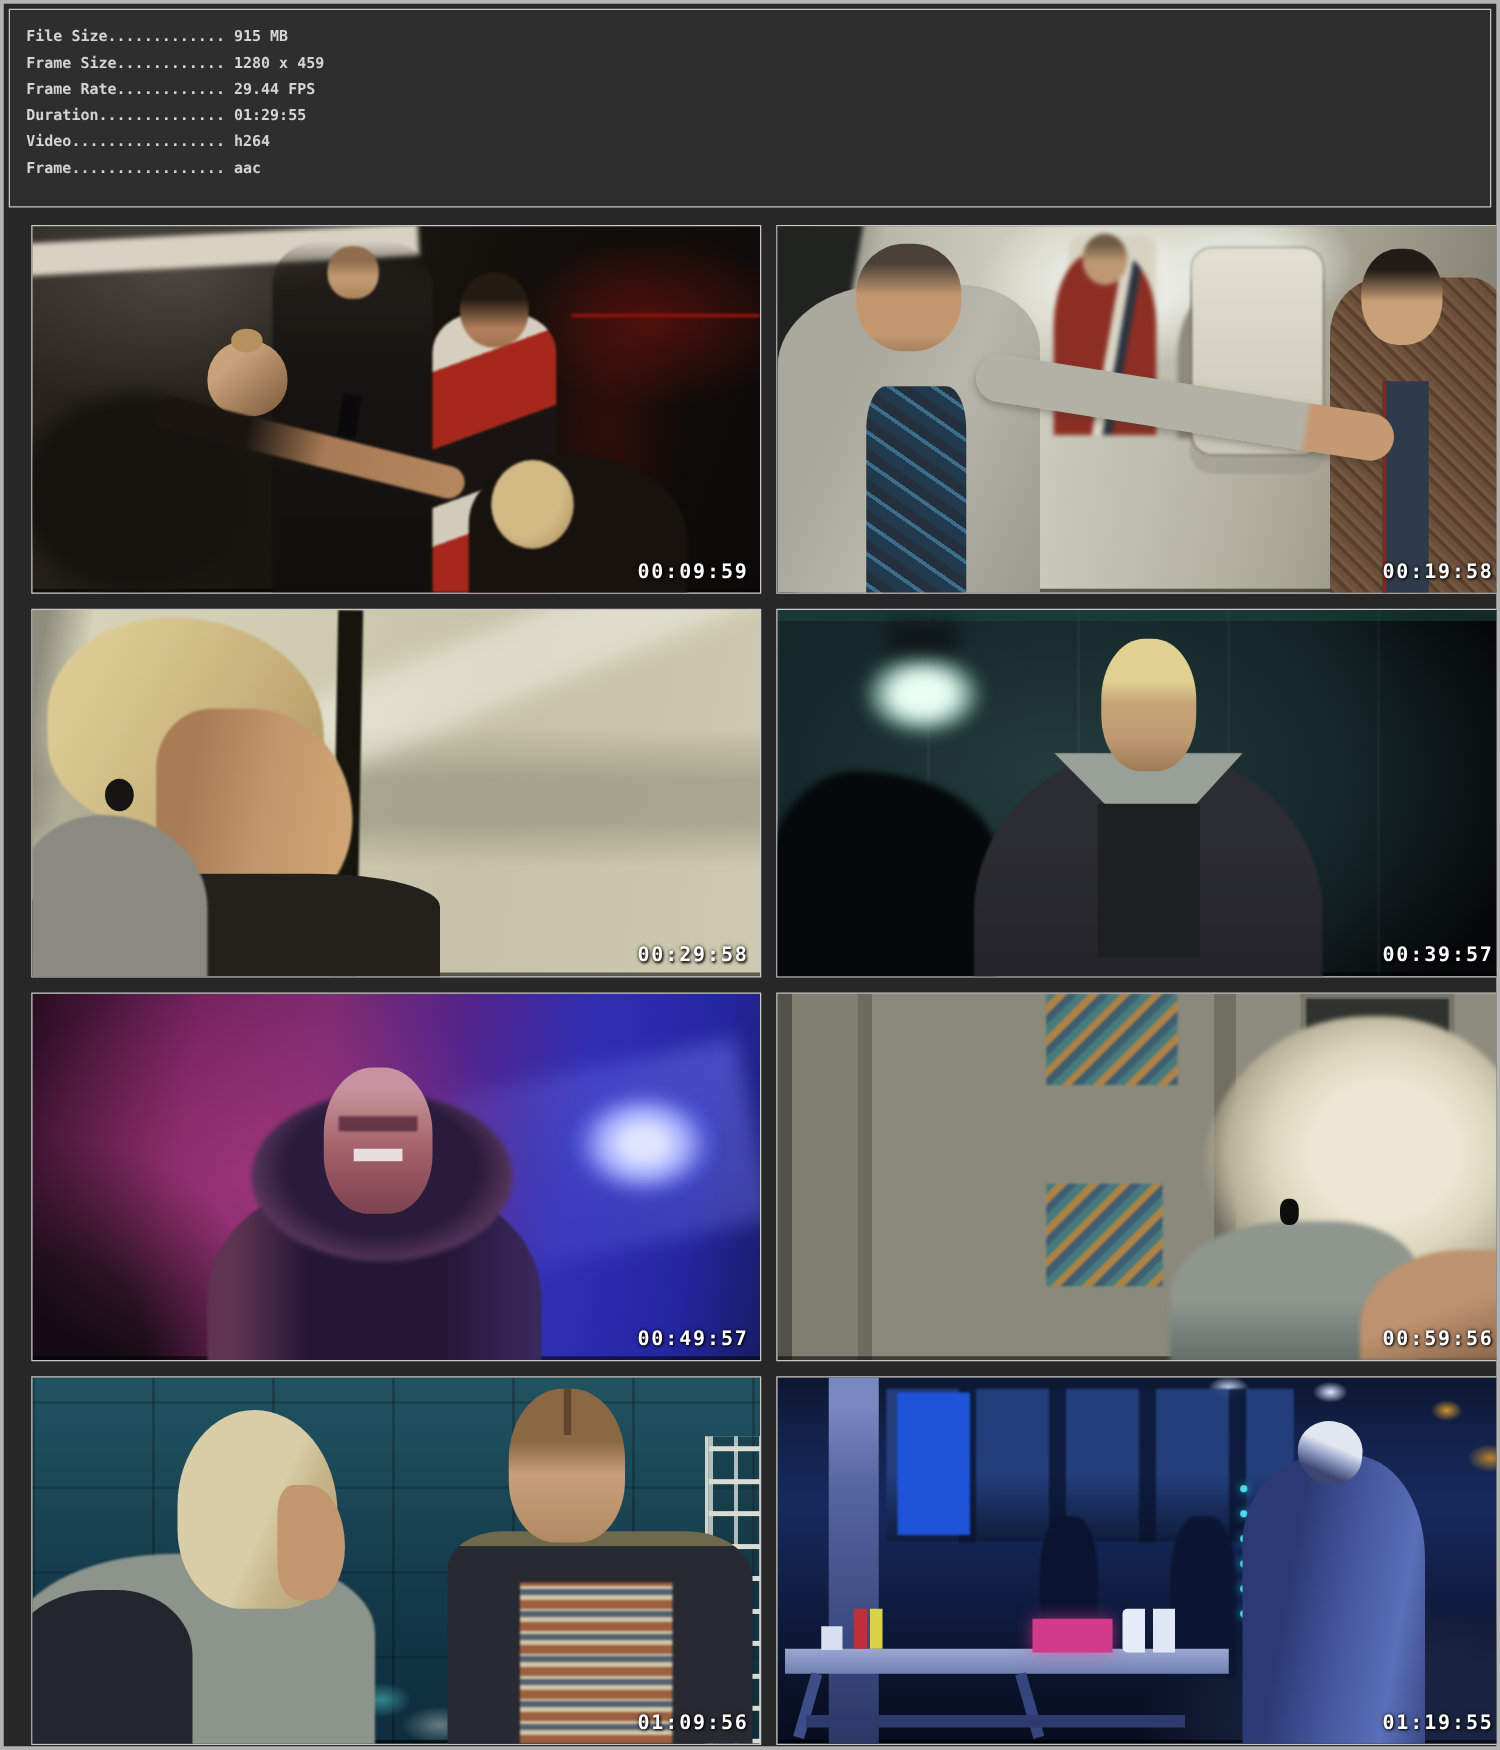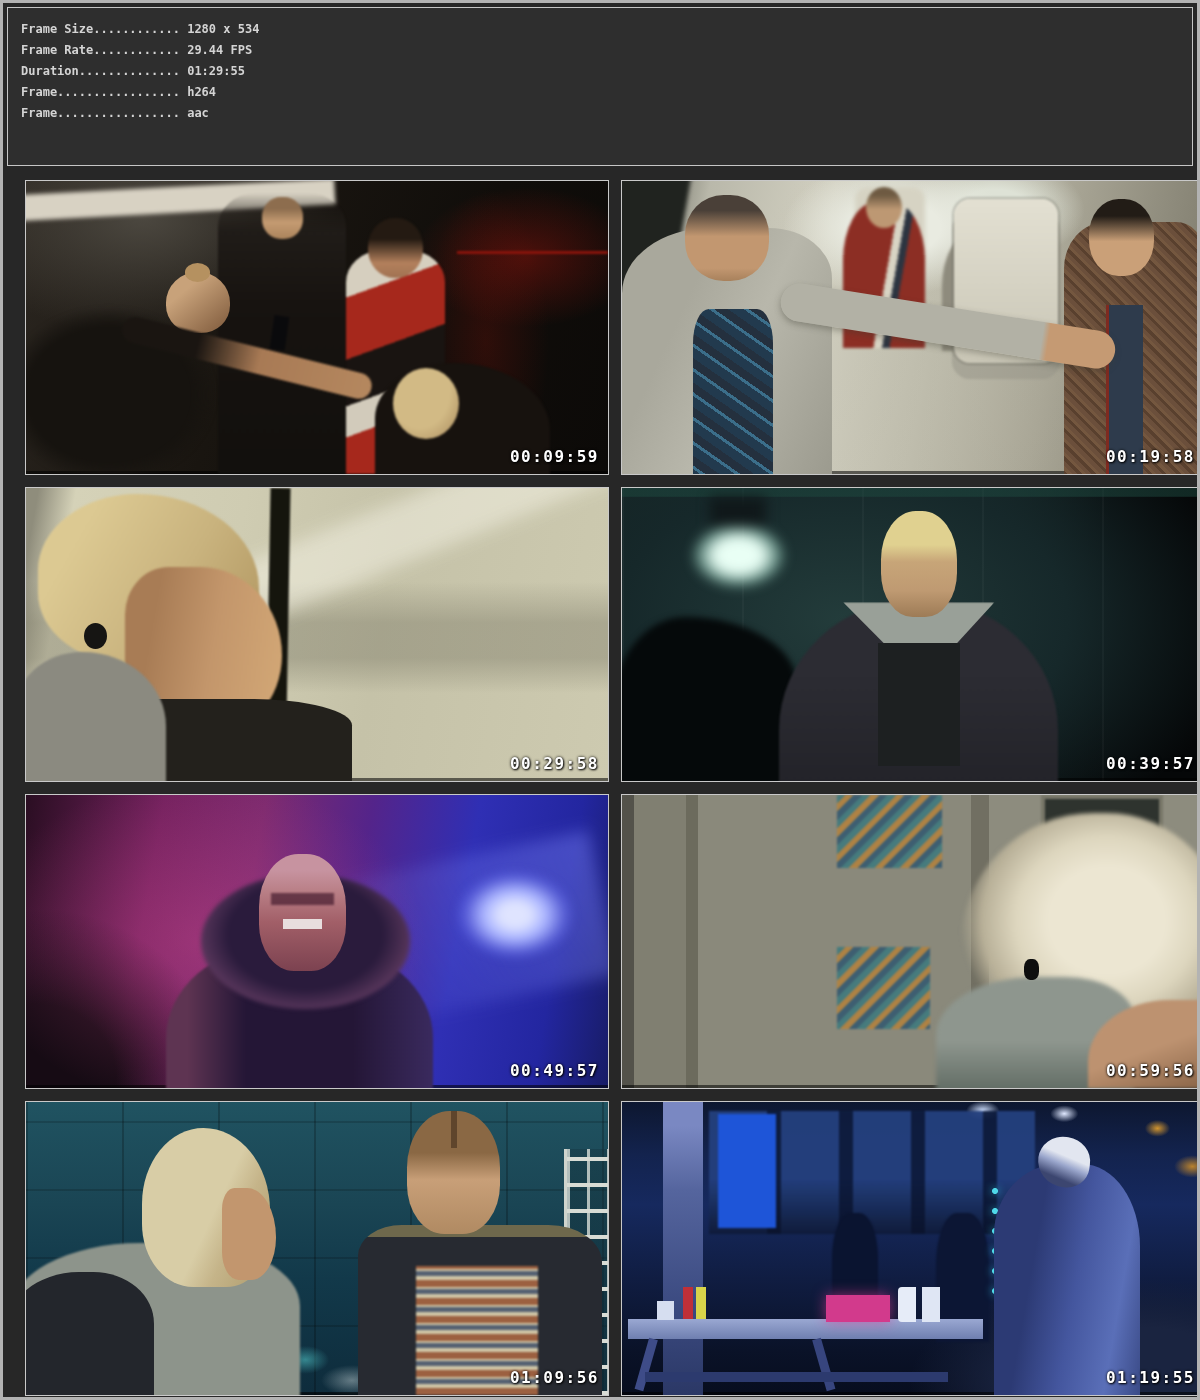--- a/index.html
+++ b/index.html
@@ -241,24 +241,25 @@
   .t8-head{left:71.5%;top:12%;width:9%;height:17%;border-radius:50% 50% 45% 55%;
       transform:rotate(8deg);
       background:linear-gradient(195deg,#e2e6f0 0 40%,#9aa6cc 55%,#3c4670 78%);}
 </style>
 </head>
 <body>
 
 <div class="page">
 
   <div class="meta">
-    <div class="meta-line">Frame Size............ 1280 x 534</div>
+    <div class="meta-line">File Size............. 915 MB</div>
+    <div class="meta-line">Frame Size............ 1280 x 459</div>
     <div class="meta-line">Frame Rate............ 29.44 FPS</div>
     <div class="meta-line">Duration.............. 01:29:55</div>
-    <div class="meta-line">Frame................. h264</div>
+    <div class="meta-line">Video................. h264</div>
     <div class="meta-line">Frame................. aac</div>
   </div>
 
   <div class="grid">
 
     <figure class="thumb t1" style="margin:0">
       <div class="t1-ceiling"></div>
       <div class="t1-redline"></div>
       <div class="t1-center"></div>
       <div class="t1-woman"></div>

